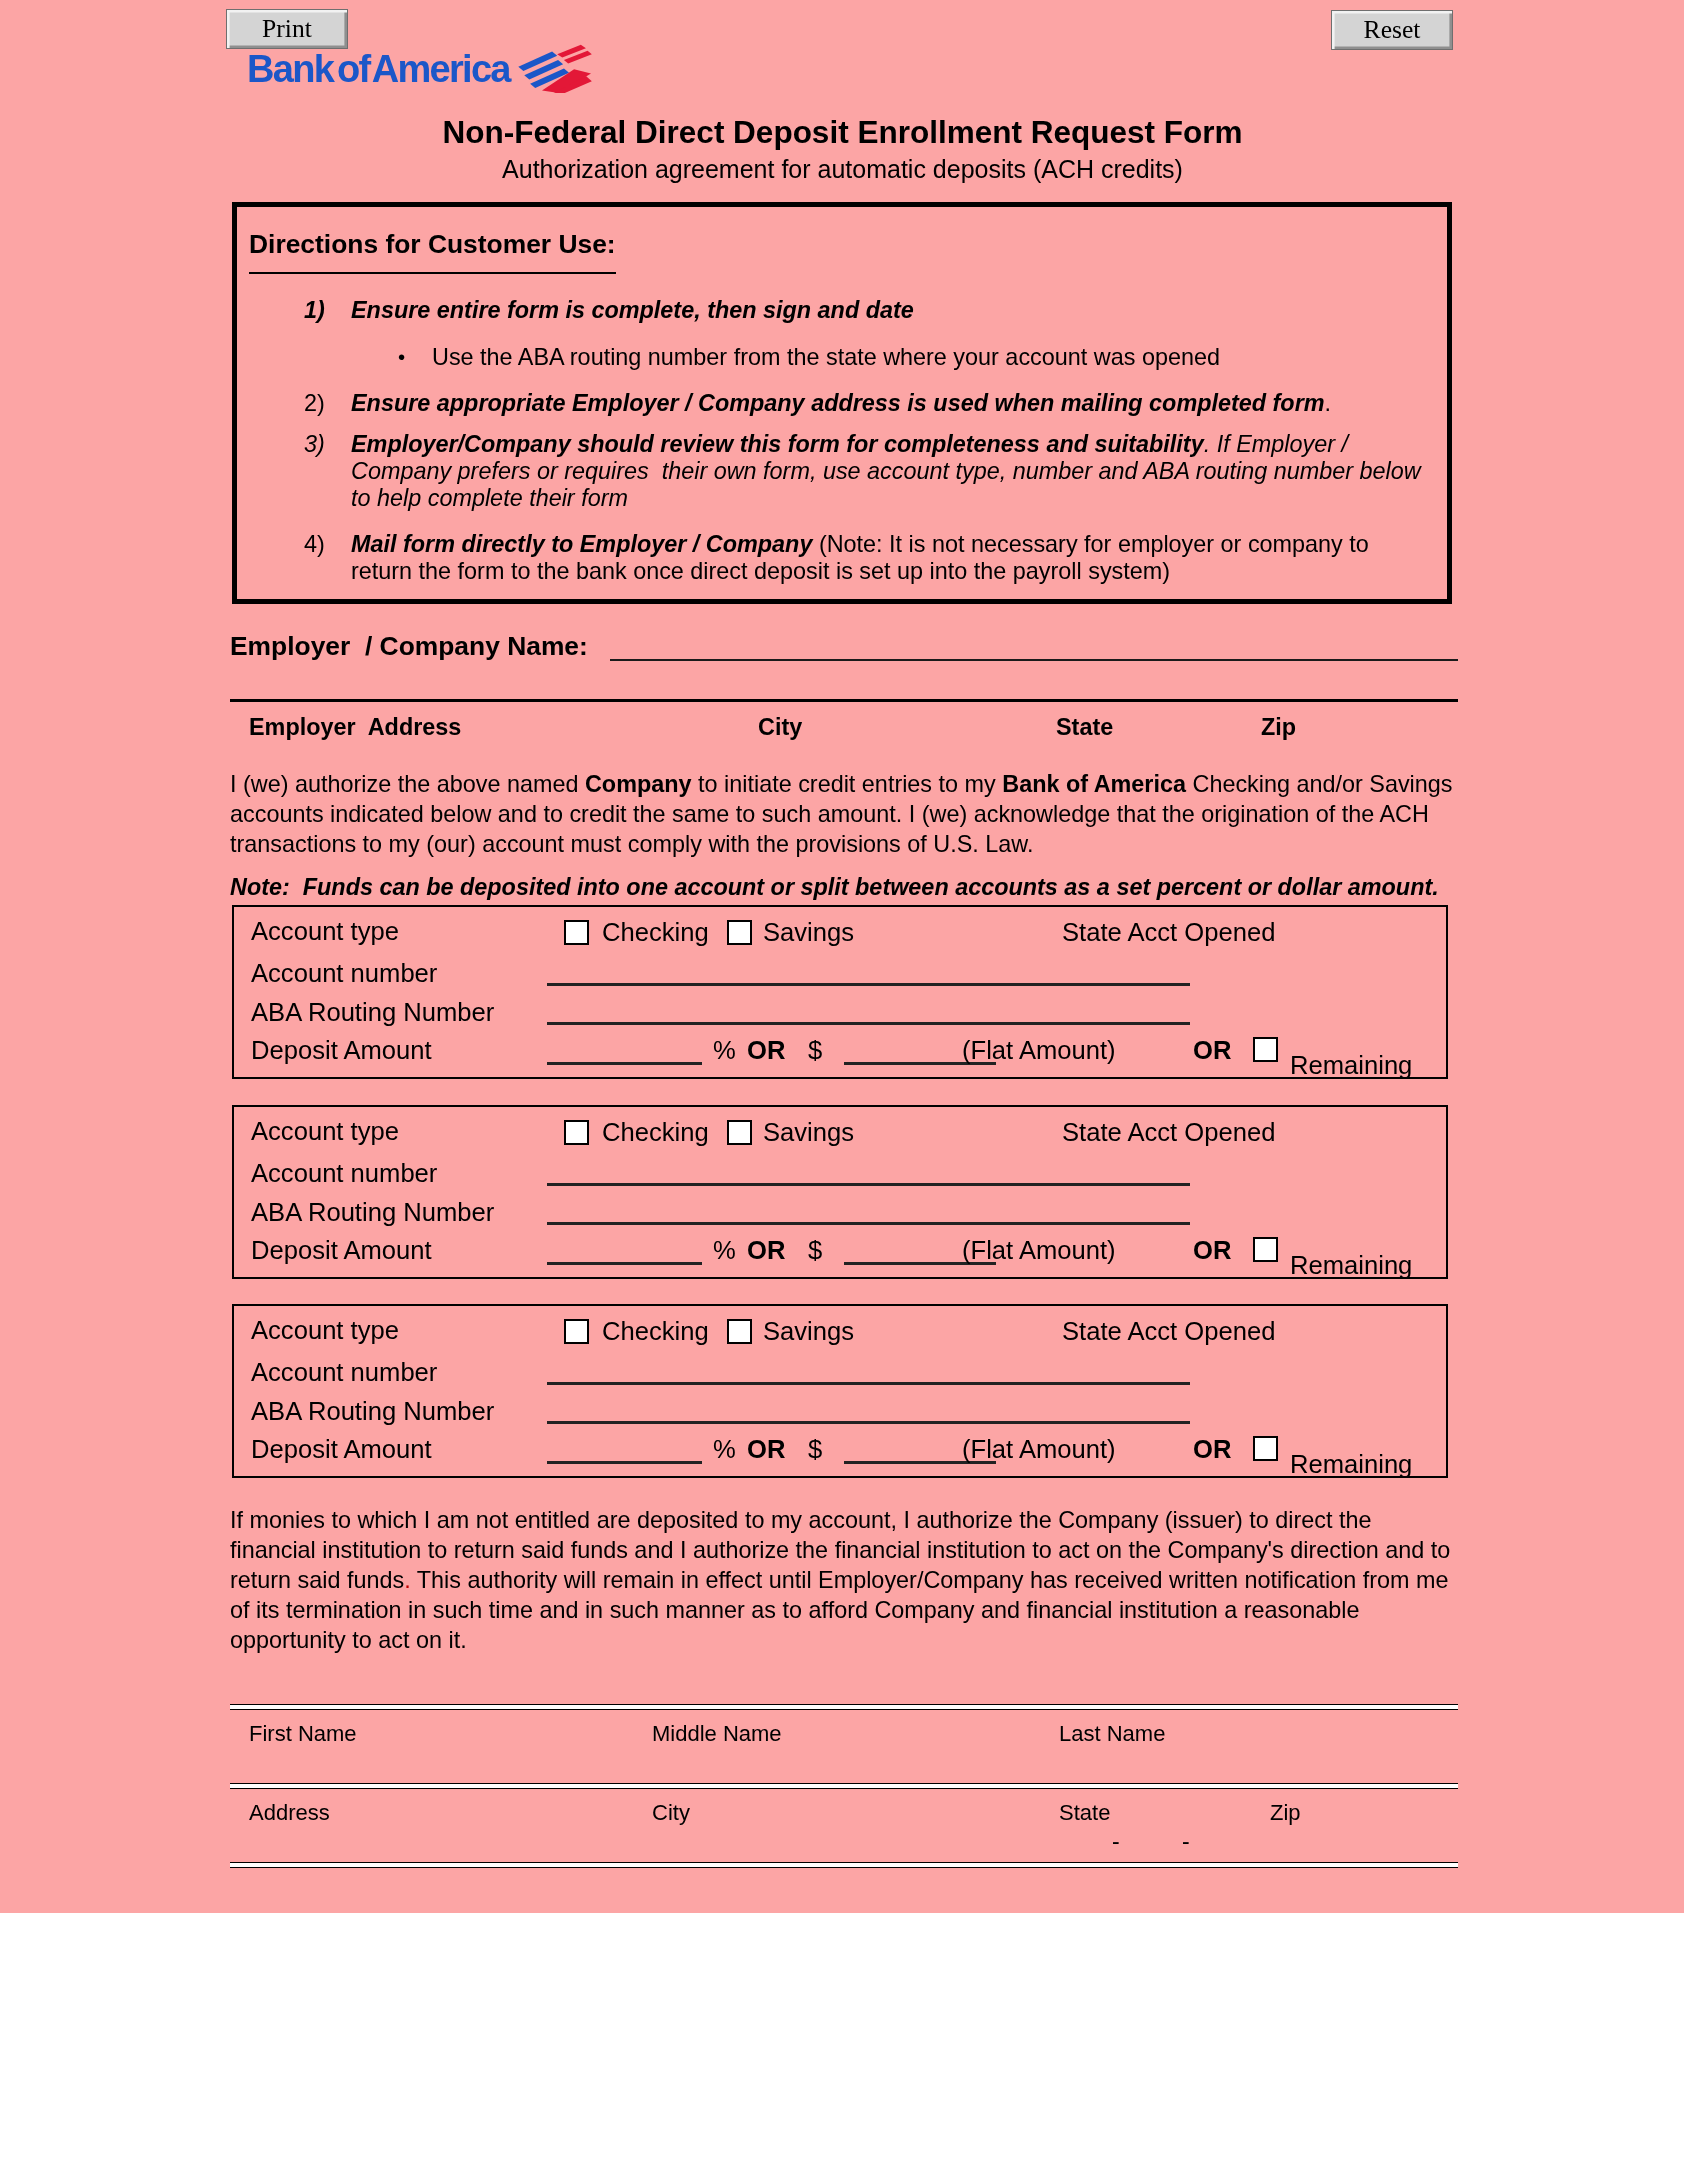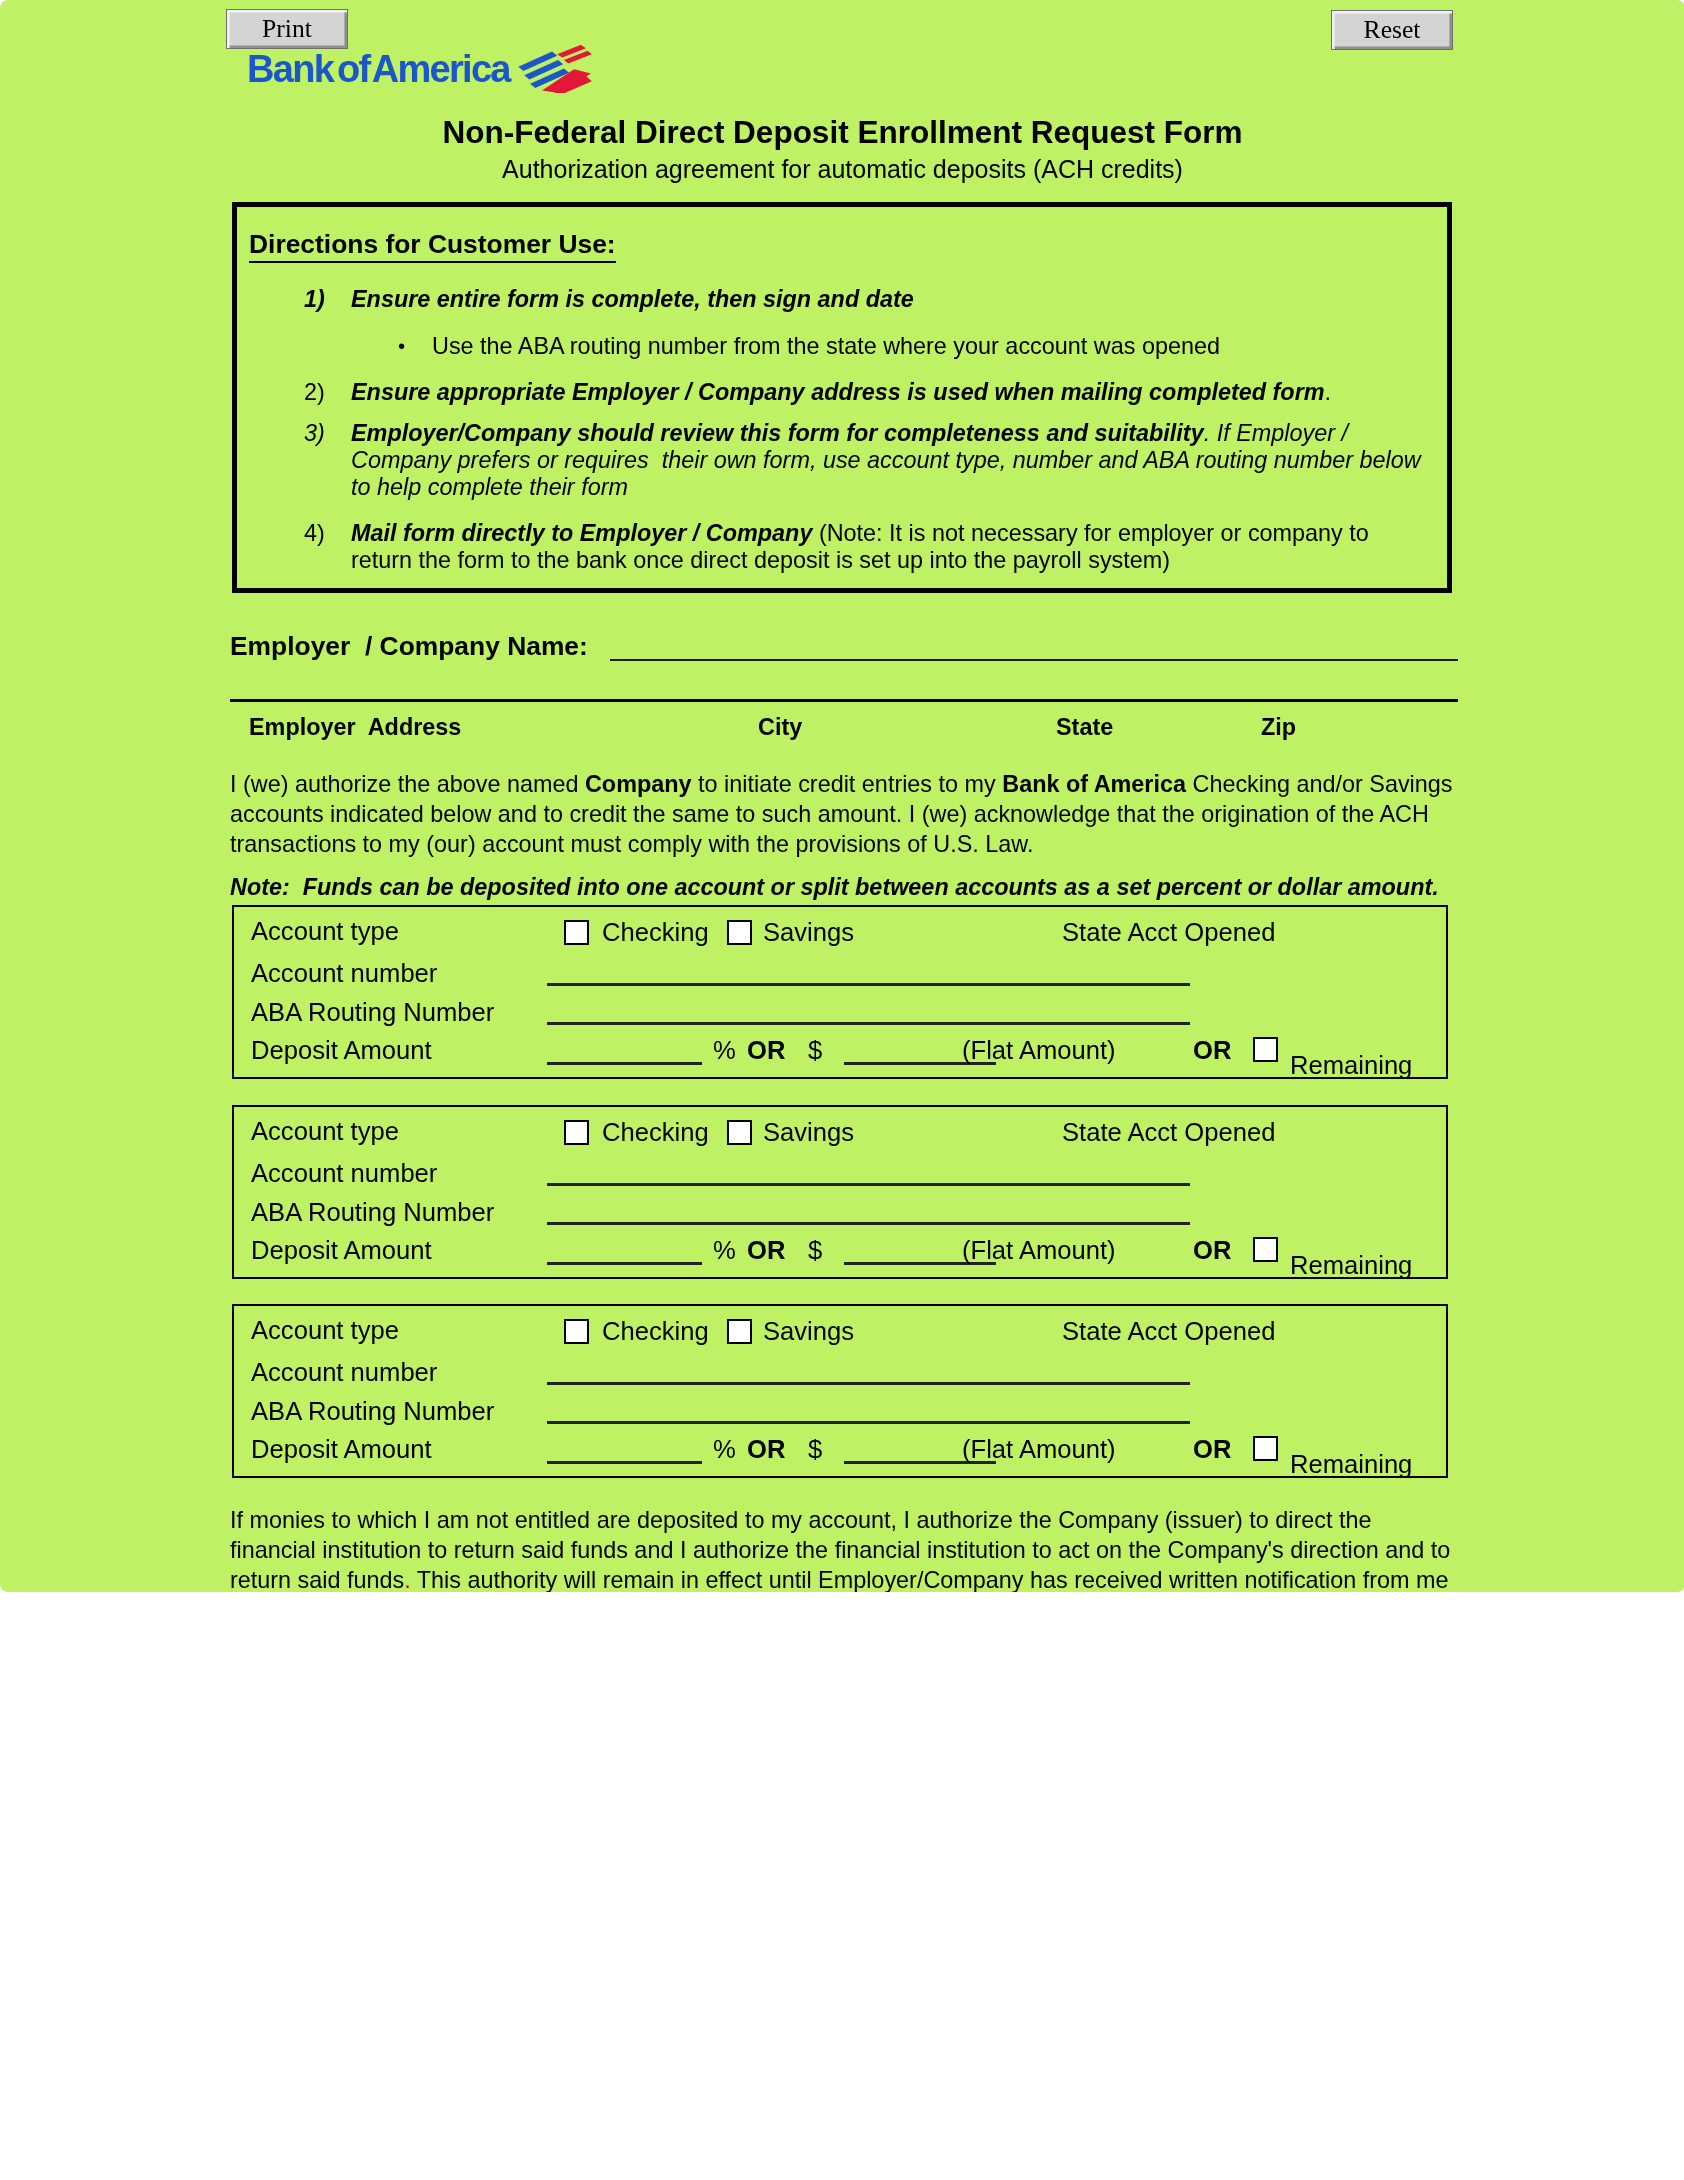--- a/index.html
+++ b/index.html
@@ -1,24 +1,23 @@
 <!DOCTYPE html>
 <html style="--logo_blue: #1b57c8; --logo_red: #e31837; --button_face: #d4d4d4; --period_red: #c00000;font-size:13.6px"><head>
 <meta charset="utf-8">
 <style>
   html,body{margin:0;padding:0;background:#ffffff;}
   .page{
     position:relative;
     width:1685px;
-    height:1592px;
-    background:#bef264;
+    height:1913px;
+    background:#fca5a5;
     font-family:"Liberation Sans","DejaVu Sans",sans-serif;
     color:#000;
     overflow:hidden;
-    border-radius:8px;
   }
   .pw{white-space:pre-wrap;}
 
   
   .btn{
     position:absolute;
     width:122px;height:40px;
     background:var(--button_face,#d4d4d4);
     border:0.9px solid #6f6f6f;
     box-shadow:inset 2.6px 2.6px 0 #f2f2f2, inset -2.6px -2.6px 0 #8f8f8f;
@@ -45,21 +44,21 @@
   .title{position:absolute;left:0;top:114px;width:1685px;text-align:center;font-size:31.5px;font-weight:bold;}
   .subtitle{position:absolute;left:0;top:155px;width:1685px;text-align:center;font-size:25px;}
 
   
   .dirbox{
     position:absolute;left:232px;top:202px;width:1220px;
     border:5.1px solid #000;box-sizing:border-box;
     padding:22px 15.3px 13.6px 12px;
   }
   .dir-heading{font-size:26.4px;font-weight:bold;}
-  .dir-heading .ul{display:inline-block;border-bottom:2.6px solid #000;padding-bottom:1px;}
+  .dir-heading .ul{display:inline-block;border-bottom:2.6px solid #000;padding-bottom:12px;}
   .dir-item{display:flex;font-size:23.4px;line-height:27px;}
   .dir-num{flex:0 0 47px;margin-left:55px;}
   .dir-text{flex:1;}
   .bi{font-weight:bold;font-style:italic;}
   .it{font-style:italic;}
   .dir-bullet{display:flex;font-size:23.4px;line-height:27px;}
   .dir-dot{flex:0 0 34px;margin-left:149px;font-size:20.4px;}
   .mt-a{margin-top:23px;} .mt-b{margin-top:19.6px;} .mt-c{margin-top:13.6px;}
 
   

